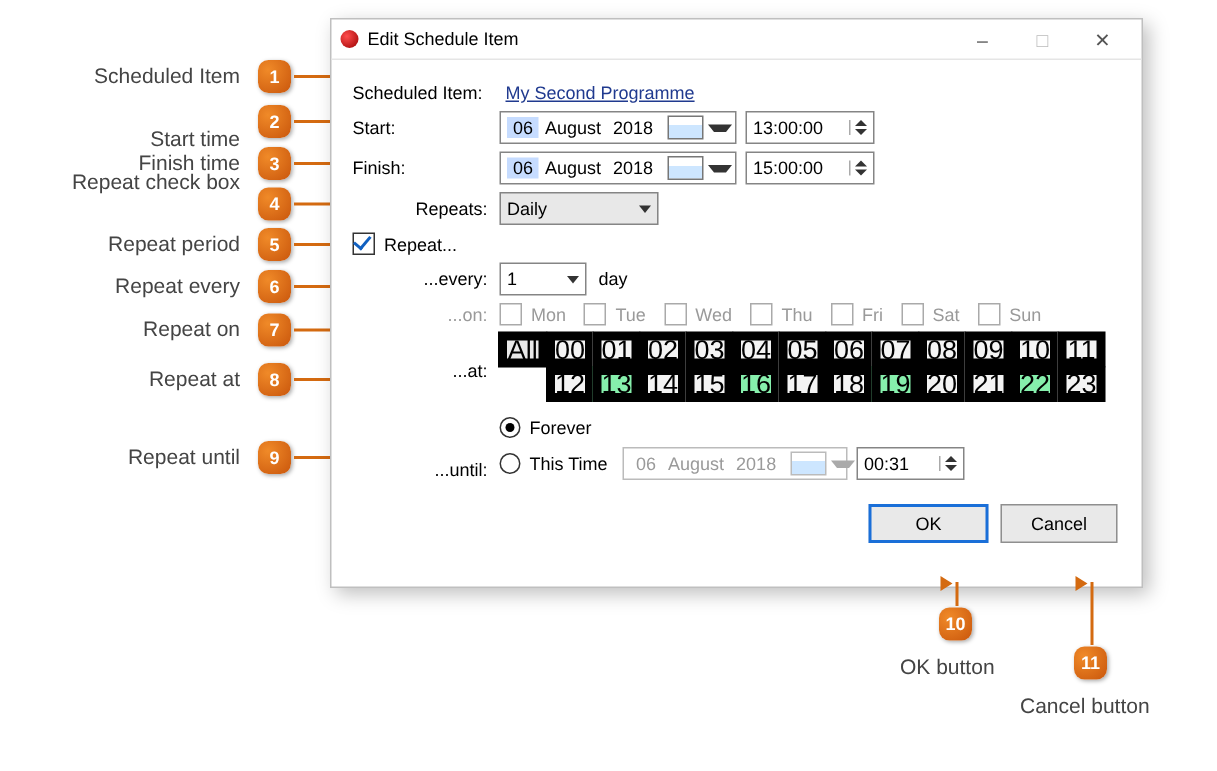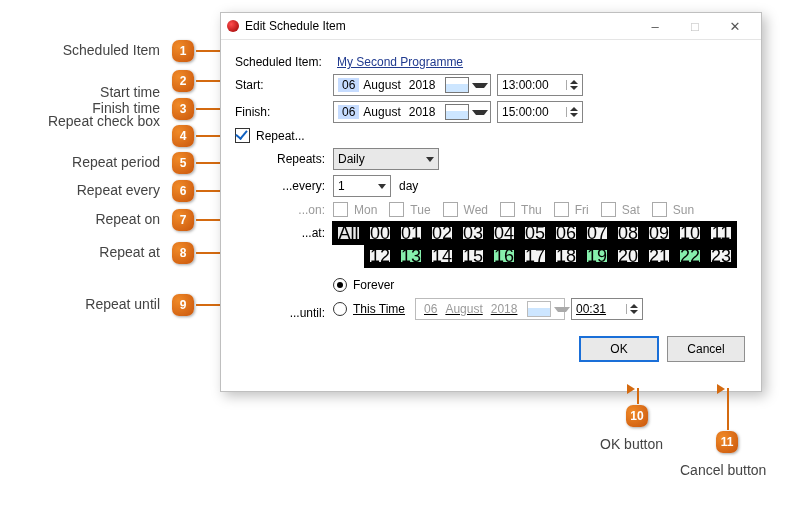--- a/index.html
+++ b/index.html
@@ -248,33 +248,33 @@
       </div>
       <div class="timebox">
         <span>15:00:00</span>
         <div class="spinner">
             <div class="up"></div>
             <div class="down"></div>
           </div>
       </div>
     </div>
 
-    <div class="row">
-      <span class="checkbox checked"></span>
-      <span>Repeat...</span>
-    </div>
-
     <div class="row indent1">
       <span class="lbl right" style="width:64px;">Repeats:</span>
       <div class="selectbox">
         <span>Daily</span>
         <span class="tri-down"></span>
       </div>
     </div>
 
+    <div class="row">
+      <span class="checkbox checked"></span>
+      <span>Repeat...</span>
+    </div>
+
     <div class="row indent1">
       <span class="lbl right" style="width:64px;">...every:</span>
       <div class="numbox">
         <span>1</span>
         <span class="tri-down"></span>
       </div>
       <span style="margin-left:8px;">day</span>
     </div>
 
     <div class="row indent1">
@@ -304,21 +304,21 @@
             <span class="checkbox disabled"></span>
             <span>Sat</span>
           </span>
         <span class="d">
             <span class="checkbox disabled"></span>
             <span>Sun</span>
           </span>
       </div>
     </div>
 
-    <div class="row indent1" style="align-items:flex-start;">
+    <div class="row indent1" style="align-items:center;">
       <span class="lbl right" style="width:64px;padding-top:4px;">...at:</span>
       <div>
         <div class="hours" id="hours-grid">
             <div class="hourcell all">All</div>
             <div class="hourcell">00</div>
             <div class="hourcell">01</div>
             <div class="hourcell">02</div>
             <div class="hourcell">03</div>
             <div class="hourcell">04</div>
             <div class="hourcell">05</div>
@@ -345,21 +345,21 @@
       </div>
     </div>
 
     <div class="row indent1" style="align-items:flex-end; margin-top:10px;">
       <span class="lbl right" style="width:64px;">...until:</span>
       <div>
         <div style="display:flex;align-items:center;margin-bottom:6px;">
           <span class="radio checked"></span>
           <span>Forever</span>
         </div>
-        <div style="display:flex;align-items:center;text-decoration:underline;">
+        <div style="display:flex;align-items:center;">
           <span class="radio"></span>
           <span>This Time</span>
           <div class="datebox disabled" style="margin-left:10px;width:150px;">
             <span>06</span>
             <span>August</span>
             <span>2018</span>
             <span style="display:flex;align-items:center;">
               <span class="calicon" style="border-color:#bbb;"></span>
               <span class="tri-down grey"></span>
             </span>

